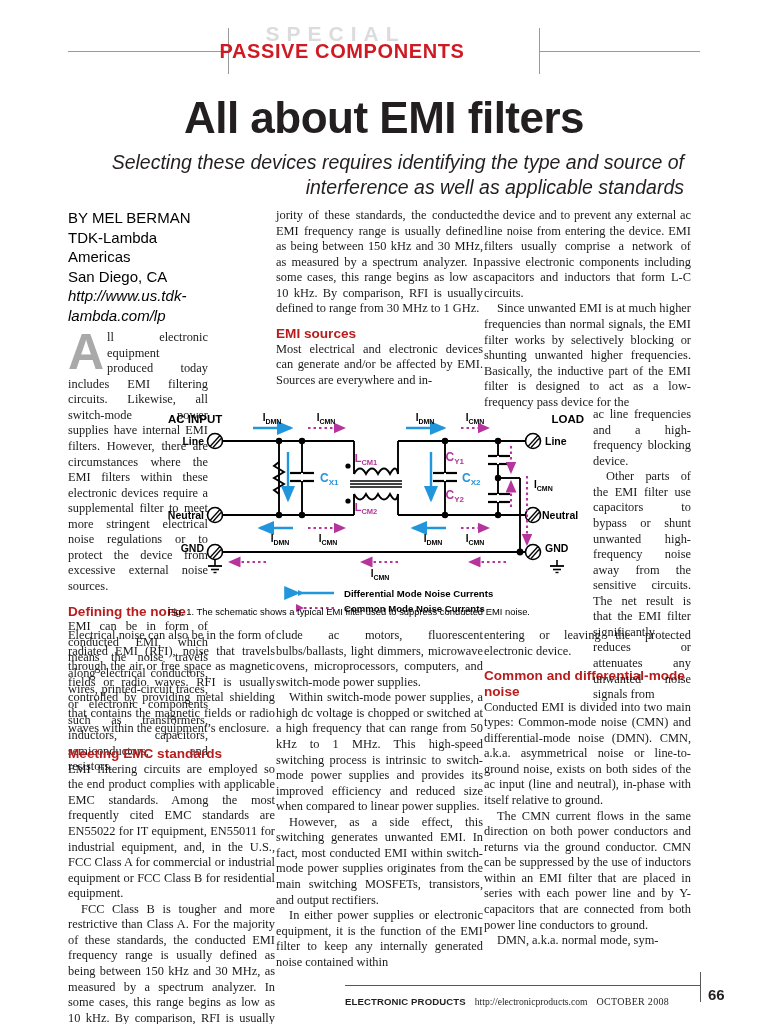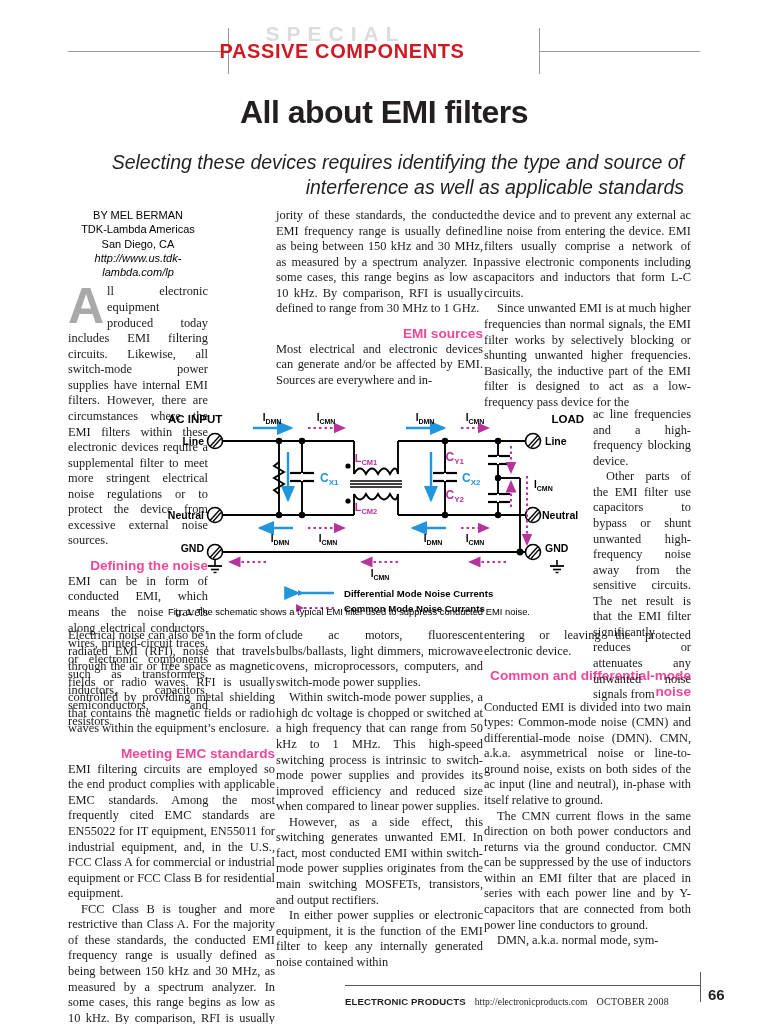--- a/index.html
+++ b/index.html
@@ -36,42 +36,42 @@
     position:absolute; left:0; top:18px; width:684px; text-align:center;
     font-family:"Liberation Sans", sans-serif;
     font-weight:bold; font-size:20px; letter-spacing:0.6px;
     color:#cf1a23;
   }
 
   
   .headline {
     position:absolute; left:0; top:96px; width:768px; text-align:center;
     font-family:"Liberation Sans", sans-serif;
-    font-weight:bold; font-size:32px; letter-spacing:-0.5px; color:#231f20;
+    font-weight:bold; font-size:44px; letter-spacing:-0.5px; color:#231f20;
     line-height:1.0;
   }
   .deck {
     position:absolute; left:84px; top:150px; width:600px; text-align:right;
     font-family:"Liberation Sans", sans-serif;
     font-style:italic; font-size:19.5px; line-height:1.30; color:#231f20;
   }
 
   
   .col { position:absolute; font-size:12.4px; line-height:1.255; text-align:justify; }
   .col p { margin:0; text-indent:13px; }
   .col p.noind { text-indent:0; }
   .col h3 {
     margin:9px 0 0 0;
     font-family:"Liberation Sans", sans-serif;
     font-weight:bold; font-size:13.6px; line-height:1.16;
-    text-align:right; color:#ec4899;
+    text-align:left; color:#b91c1c;
   }
   .byline {
     font-family:"Liberation Sans", sans-serif;
-    font-size:11px; line-height:1.30; text-align:center; color:#000;
+    font-size:15px; line-height:1.30; text-align:left; color:#000;
   }
   .byline .url { font-style:italic; }
 
   .colL { left:68px; top:208px; width:140px; }
   .colL-wide { left:68px; top:628px; width:207px; }
   .colM-top { left:276px; top:208px; width:207px; }
   .colM-bot { left:276px; top:628px; width:207px; }
   .colR-top { left:484px; top:208px; width:207px; }
   .colR-narrow { left:593px; top:407px; width:98px; }
   .colR-bot { left:484px; top:628px; width:207px; }

